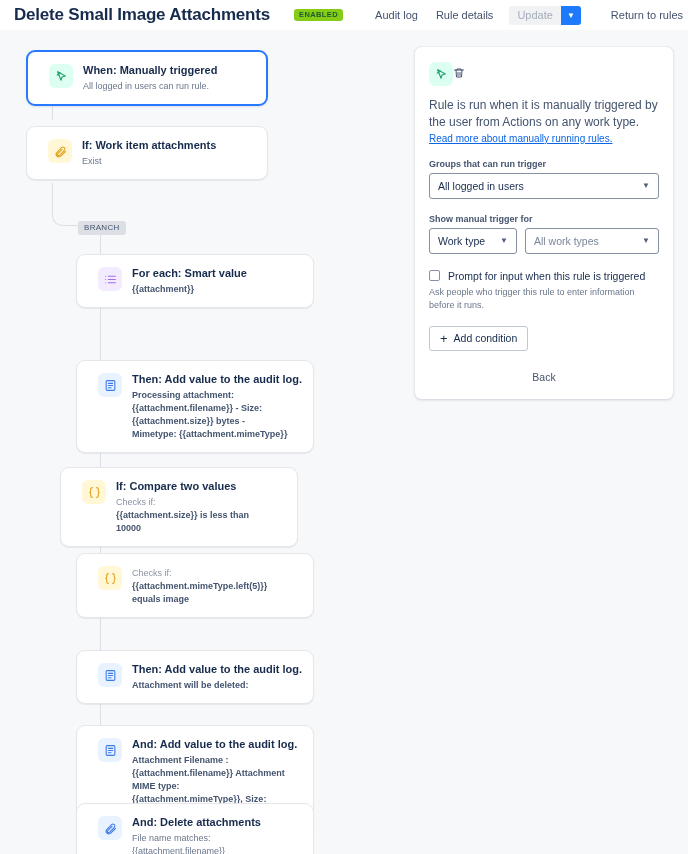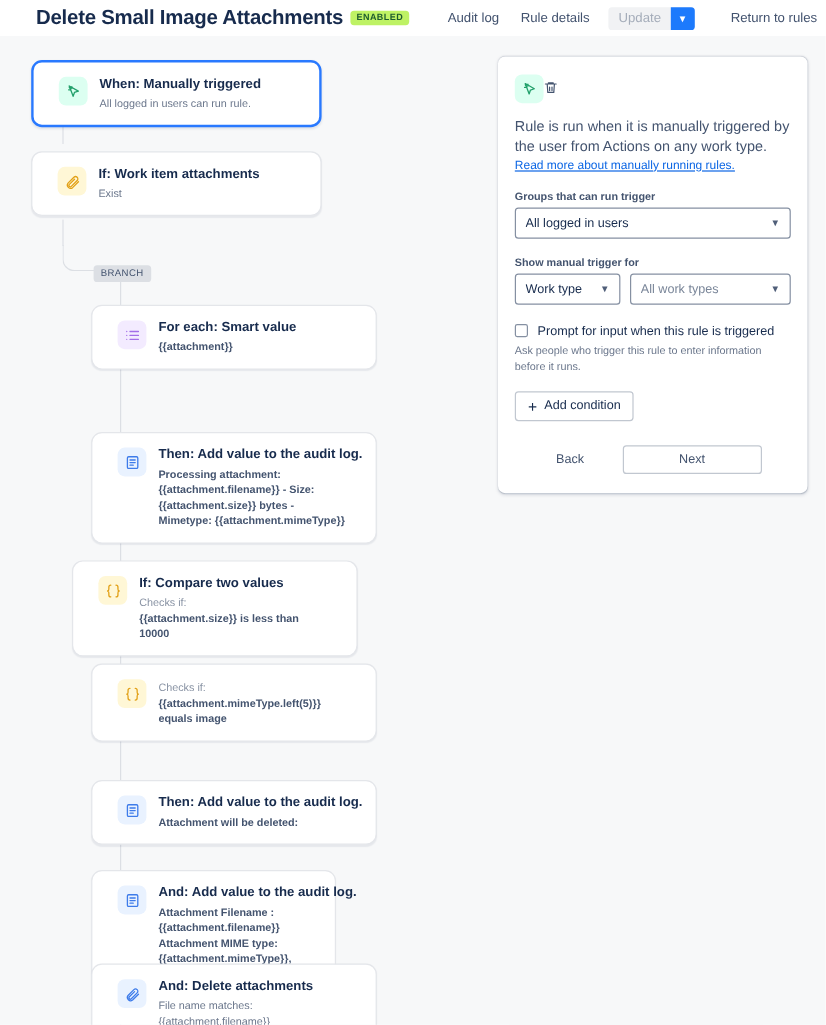--- a/index.html
+++ b/index.html
@@ -9,30 +9,30 @@
     background: #ffffff;
     font-family: "Liberation Sans", sans-serif;
     color: #172b4d;
     overflow: hidden;
   }
   
   .header {
     position: absolute; top: 0; left: 0;
     width: 688px; height: 30px;
     display: flex; align-items: center;
-    padding: 0 30px;
+    padding: 0 14px;
     background: #ffffff;
   }
   .rule-title {
     font-size: 17px; font-weight: bold; letter-spacing: -0.2px;
     color: #172b4d; white-space: nowrap;
   }
   .enabled-badge {
-    margin-left: 6px;
-    background: #bef264; color: #1e5c2e;
+    margin-left: 24px;
+    background: #84cc16; color: #1e5c2e;
     font-size: 7.5px; font-weight: bold; letter-spacing: .4px;
     padding: 2px 5px; border-radius: 3px;
     line-height: 1;
   }
   .toggle {
     margin-left: 14px;
     width: 30px; height: 15px; border-radius: 9px;
     background: #4f8a3b; position: relative;
     display: flex; align-items: center;
     cursor: pointer;
@@ -310,21 +310,21 @@
         <rect x="4" y="3" width="16" height="18" rx="2"></rect>
           <path d="M8 8h8M8 12h8M8 16h5"></path>
       </svg>
     </div>
     <div class="node-body">
       <div class="node-title">Then: Add value to the audit log.</div>
       <div class="node-sub strong">Attachment will be deleted:</div>
     </div>
   </div>
 
-  <div class="node" style="left:76px; top:695px; width:204px;">
+  <div class="node" style="left:76px; top:695px; width:238px;">
     <div class="node-icon ic-blue">
       <svg width="13" height="13" viewBox="0 0 24 24" fill="none" stroke="currentColor" stroke-width="2" stroke-linecap="round" stroke-linejoin="round">
         <rect x="4" y="3" width="16" height="18" rx="2"></rect>
           <path d="M8 8h8M8 12h8M8 16h5"></path>
       </svg>
     </div>
     <div class="node-body">
       <div class="node-title">And: Add value to the audit log.</div>
       <div class="node-sub strong">Attachment Filename : {{attachment.filename}} Attachment MIME type: {{attachment.mimeType}}, Size: {{attachment.size}}</div>
     </div>
@@ -384,17 +384,16 @@
     </div>
     <div class="check-help">Ask people who trigger this rule to enter information before it runs.</div>
 
     <div class="add-condition">
       <span class="plus">+</span>
       <span>Add condition</span>
     </div>
 
     <div class="panel-footer">
       <div class="btn-back">Back</div>
-      <div class="btn-next">Next</div>
     </div>
   </div>
 
 </div>
 
 </body></html>

